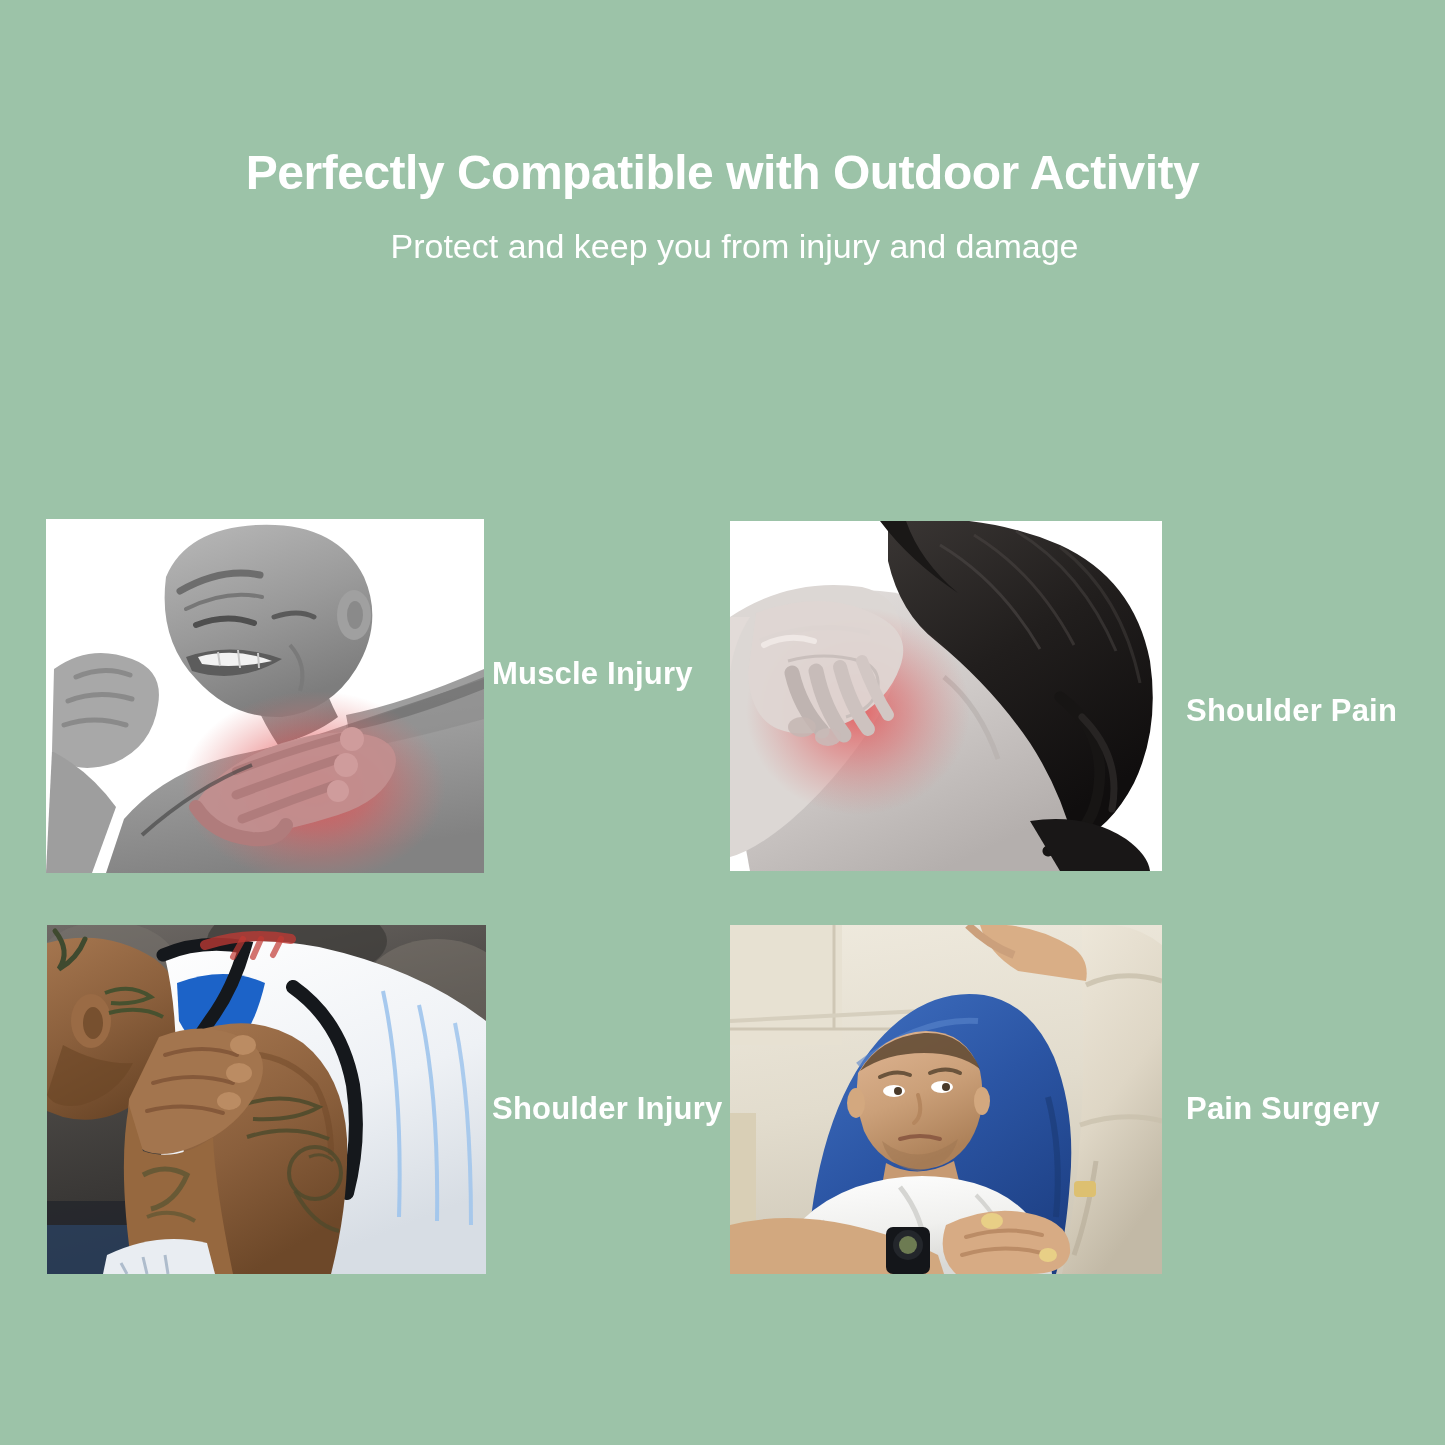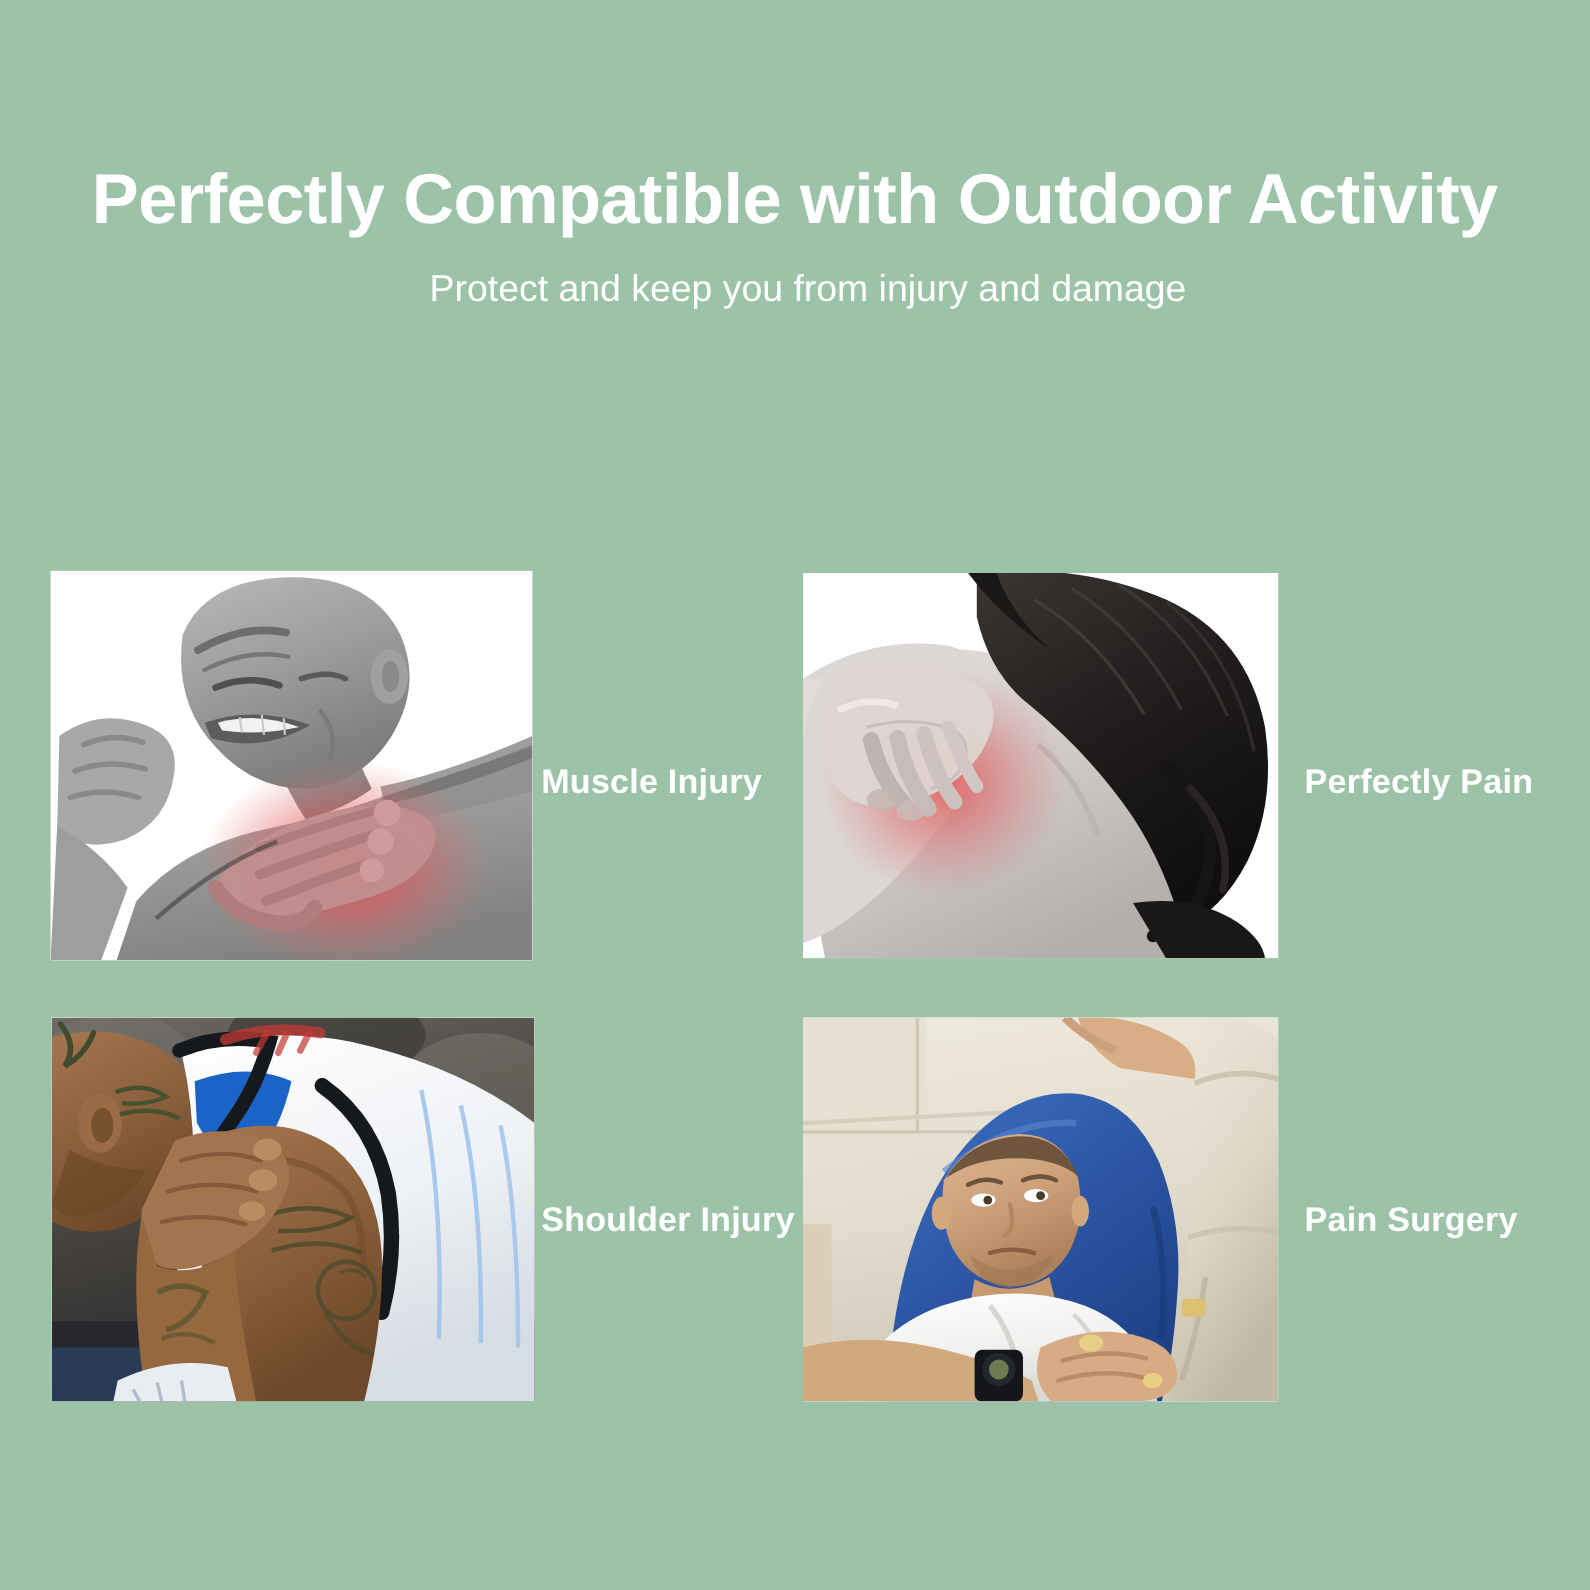--- a/index.html
+++ b/index.html
@@ -22,21 +22,21 @@
 
   
   .header {
     position: absolute;
     left: 0;
     top: 148px;
     width: 1445px;
     text-align: center;
   }
   .headline {
-    font-size: 64px;
+    font-size: 48px;
     font-weight: bold;
     color: #ffffff;
     letter-spacing: -0.5px;
     line-height: 1.05;
     margin: 0;
     white-space: nowrap;
   }
   .subline {
     font-size: 34px;
     font-weight: normal;
@@ -63,21 +63,21 @@
 
   
   .caption {
     position: absolute;
     font-size: 31px;
     font-weight: bold;
     color: #ffffff;
     white-space: nowrap;
     letter-spacing: 0.2px;
   }
-  .cap-tl { left: 492px;  top: 693px;  }
+  .cap-tl { left: 492px;  top: 656px;  }
   .cap-tr { left: 1186px; top: 693px;  }
   .cap-bl { left: 492px;  top: 1091px; }
   .cap-br { left: 1186px; top: 1091px; }
 </style>
 </head>
 <body>
 
 <div class="poster">
 
   <div class="header">
@@ -208,21 +208,21 @@
       <path d="M110 146 Q120 184 138 208" stroke="#cdc2bf" stroke-width="14" fill="none" stroke-linecap="round"></path>
       <path d="M132 140 Q144 172 158 194" stroke="#d2c7c4" stroke-width="12" fill="none" stroke-linecap="round"></path>
 
       <path d="M34 124 Q58 112 84 120" stroke="#efe8e5" stroke-width="6" fill="none" stroke-linecap="round"></path>
       <ellipse cx="72" cy="206" rx="14" ry="10" fill="#c4b6b3" opacity="0.85"></ellipse>
       <ellipse cx="98" cy="216" rx="13" ry="9" fill="#c9bbb8" opacity="0.85"></ellipse>
 
       <path d="M20 96 Q4 120 0 152 L0 96 Z" fill="#e2dbd8"></path>
     </svg>
   </div>
-  <div class="caption cap-tr">Perfectly Pain</div>
+  <div class="caption cap-tr">Shoulder Pain</div>
 
   <div class="card card-bl">
     <svg viewBox="0 0 439 349" preserveAspectRatio="xMidYMid slice">
       <defs>
         <linearGradient id="bgC" x1="0" y1="0" x2="0.3" y2="1">
           <stop offset="0%" stop-color="#6f6a66"></stop>
           <stop offset="45%" stop-color="#4a4744"></stop>
           <stop offset="100%" stop-color="#2b2a29"></stop>
         </linearGradient>
         <linearGradient id="skinC" x1="0" y1="0" x2="0.4" y2="1">

